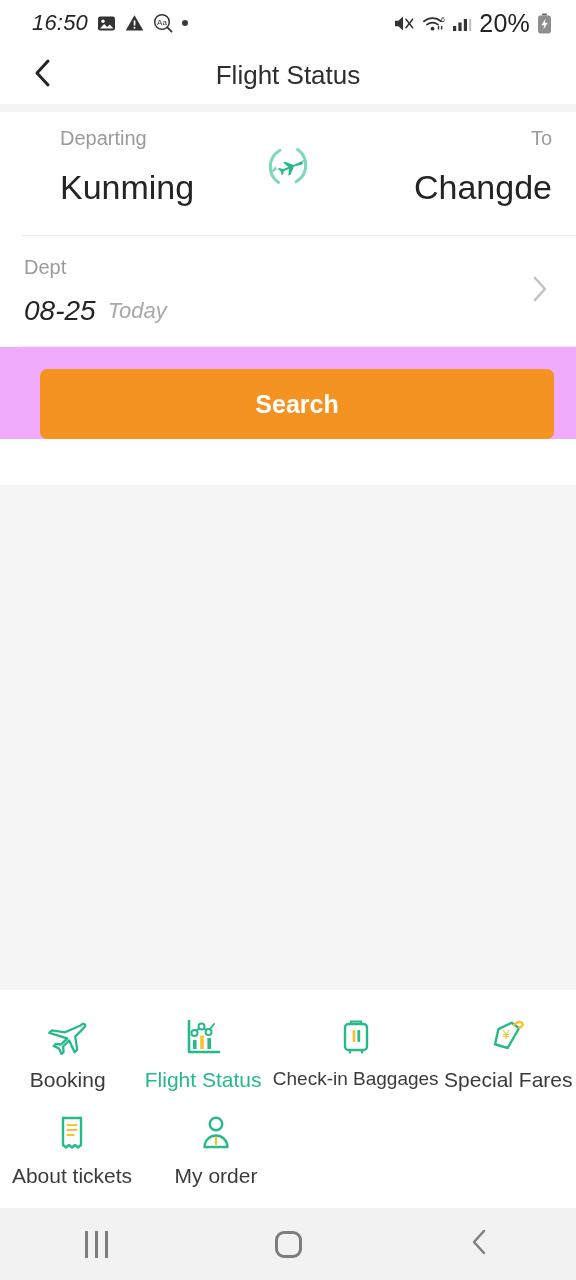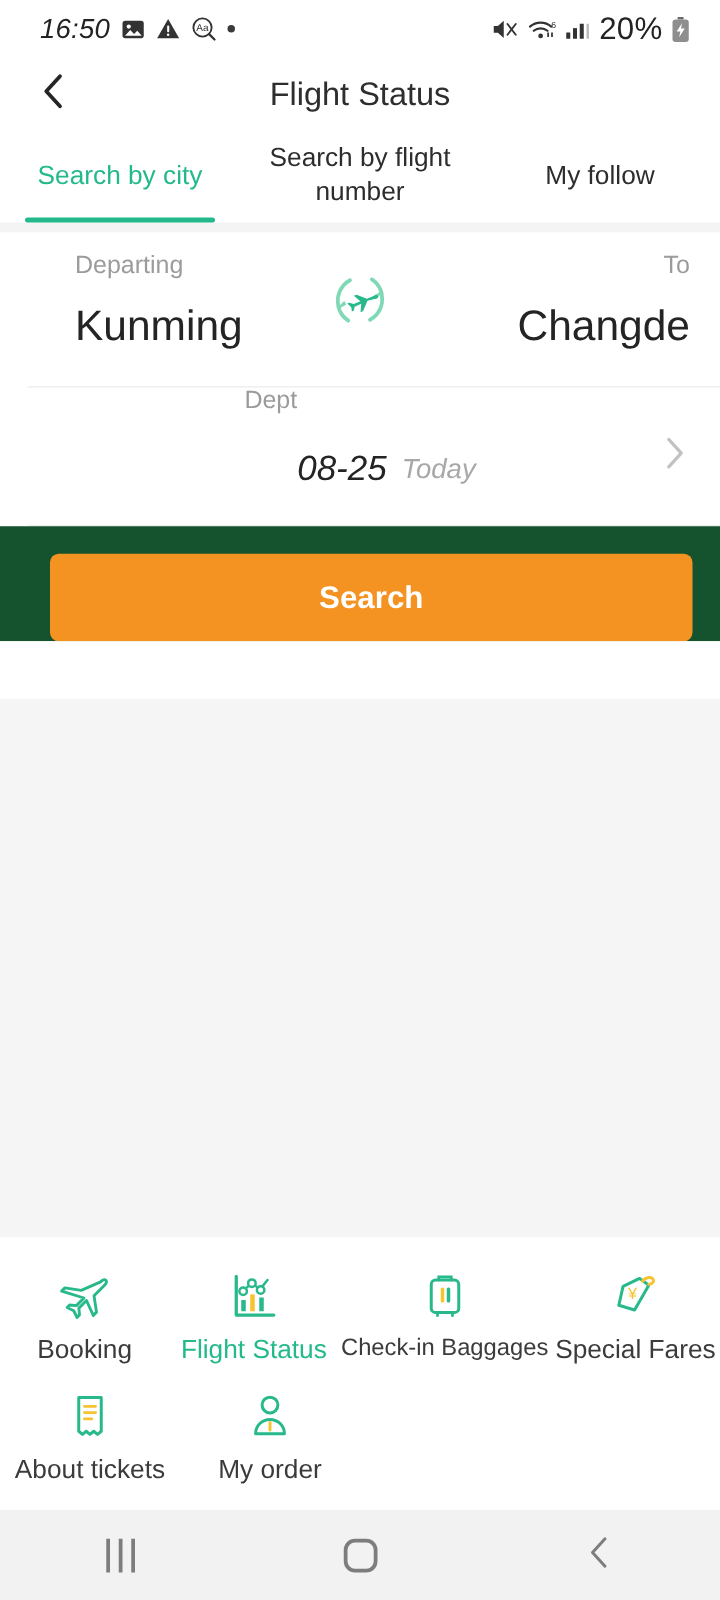--- a/index.html
+++ b/index.html
@@ -72,29 +72,29 @@
   .route-cap { font-size:20px; color:#9b9b9b; line-height:1; }
   .route-city { font-size:34px; color:#242424; margin-top:22px; line-height:1; font-weight:400; }
   .swap-btn {
     position:absolute; left:50%; top:26px; transform:translateX(-50%);
     width:60px; height:60px; display:flex; align-items:center; justify-content:center;
   }
   .divider { height:1px; background:#ececec; margin:0 0 0 22px; }
 
   .date-row {
     position:relative; height:110px; padding:0 24px;
-    display:flex; flex-direction:row; justify-content:center;
+    display:flex; flex-direction:column; justify-content:center;
   }
   .date-cap { font-size:20px; color:#9b9b9b; line-height:1; }
   .date-val { display:flex; align-items:center; gap:12px; margin-top:20px;font-style:italic; }
   .date-main { font-size:28px; color:#242424; line-height:1; }
   .date-sub { font-size:22px; color:#a8a8a8; line-height:1; }
   .date-chev { position:absolute; right:26px; top:50%; transform:translateY(-50%); }
 
-  .search-wrap { padding:22px 22px 0 40px; background:#14532d; }
+  .search-wrap { padding:22px 22px 0 40px; background:#f0abfc; }
   .search-btn {
     width:100%; height:70px; border:none; border-radius:7px;
     background:#f59322; color:#ffffff; font-size:25px; font-weight:700;
     font-family:"Liberation Sans", sans-serif; cursor:pointer;
     display:flex; align-items:center; justify-content:center;
   }
   .card-tail { height:46px; background:#ffffff; }
 
   
   .gray-fill { flex:1 1 auto; background:#f5f5f5; }
@@ -194,31 +194,20 @@
     <div class="back-btn">
       <span>
         <svg width="26" height="30" viewBox="0 0 26 30">
             <path d="M18 3L7 15l11 12" fill="none" stroke="#262626" stroke-width="3" stroke-linecap="round" stroke-linejoin="round"></path>
           </svg>
       </span>
     </div>
     <div class="page-title">Flight Status</div>
   </div>
 
-  <div class="tabs">
-    <div class="tab active">
-      <span class="tab-label">Search by city</span>
-    </div>
-    <div class="tab">
-      <span class="tab-label">Search by flight number</span>
-    </div>
-    <div class="tab">
-      <span class="tab-label">My follow</span>
-    </div>
-  </div>
   <div class="tab-divider"></div>
 
   <div class="card">
 
     <div class="route-row">
       <div class="route-col">
         <span class="route-cap">Departing</span>
         <span class="route-city">Kunming</span>
       </div>
 

